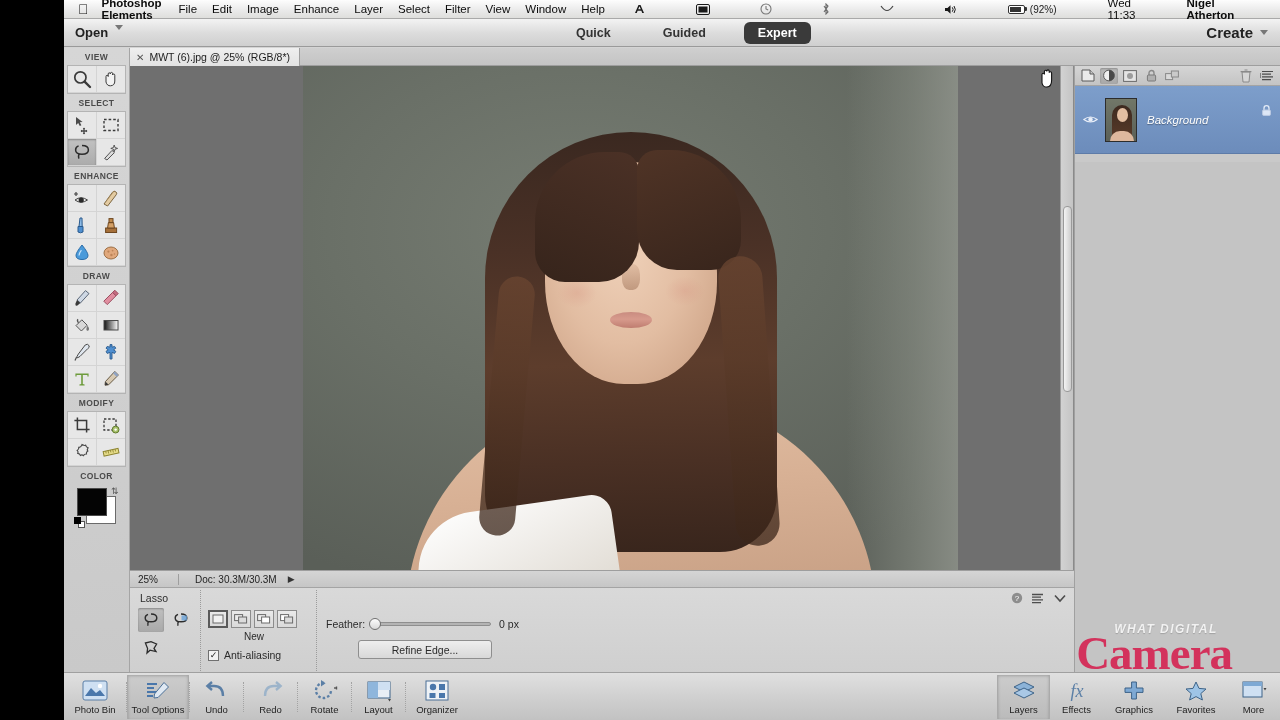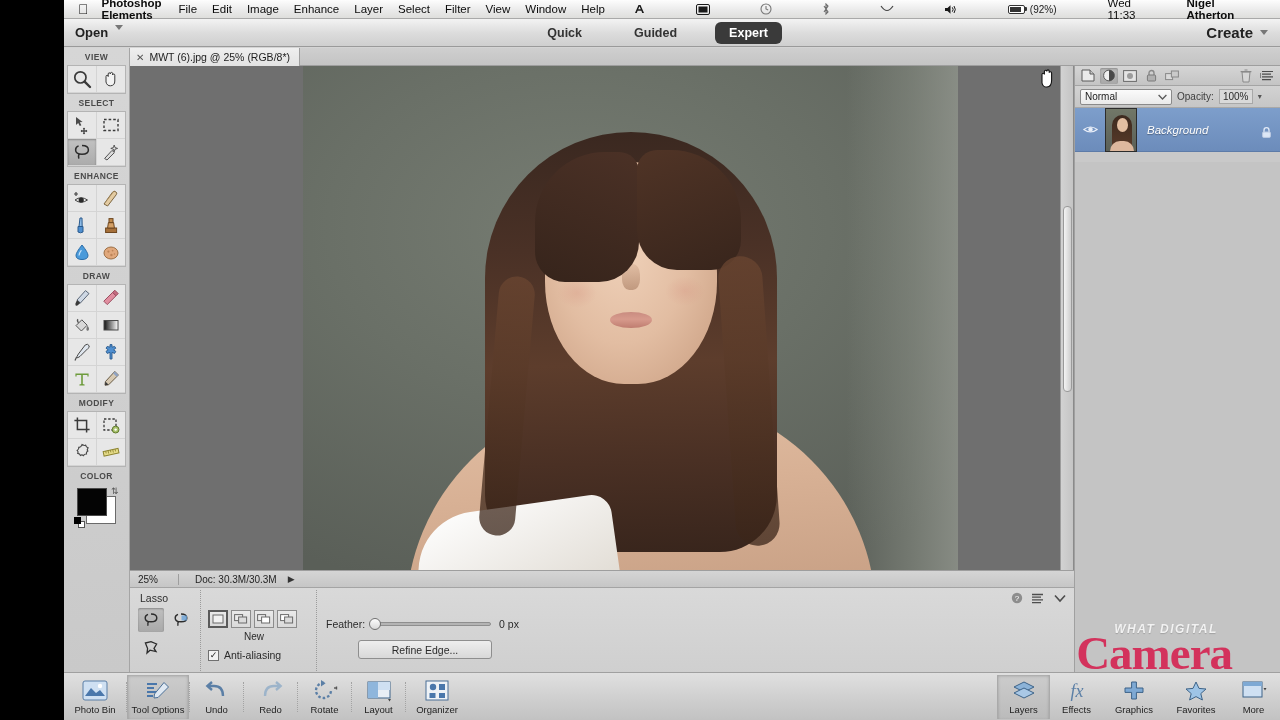--- a/index.html
+++ b/index.html
@@ -37,21 +37,21 @@
   
   .topbar {
     position: relative; height: 28px;
     background: linear-gradient(#f3f3f3, #dcdcdc 52%, #cfcfcf);
     border-bottom: 1px solid #9a9a9a;
     display: flex; align-items: center;
   }
   .openbtn { display: flex; align-items: flex-start; margin-left: 11px; font-size: 13px; font-weight: bold; color: #222; }
   .caret { width: 0; height: 0; border-left: 4px solid transparent; border-right: 4px solid transparent;
            border-top: 5px solid #777; margin-left: 7px; }
-  .modes { position: absolute; left: 0; right: 0; margin: auto; width: 220px; display: flex; justify-content: flex-end; gap: 8px; }
+  .modes { position: absolute; left: 0; right: 0; margin: auto; width: 220px; display: flex; justify-content: space-between; gap: 8px; }
   .mode { font-size: 12.5px; font-weight: bold; color: #333; padding: 4px 14px; border-radius: 3px; }
   .mode.sel { background: #3a3a3a; color: #fff; border-radius: 6px; }
   .modesep { width: 1px; background: #aaa; margin: 3px 4px; }
   .createbtn { margin-left: auto; margin-right: 12px; display: flex; align-items: center; font-size: 15px; font-weight: bold; color: #222; }
 
   
   .toolbox { position: absolute; left: 0; top: 29px; width: 66px; bottom: 48px;
              background: linear-gradient(#d6d6d6, #c9c9c9); border-right: 1px solid #a5a5a5; }
   .tb-head { text-align: center; font-size: 8.5px; letter-spacing: .4px; color: #4b4b4b; padding: 4px 0 3px; font-weight: bold; }
   .tb-grid { display: grid; grid-template-columns: 1fr 1fr; background: #e7e7e7;
@@ -182,21 +182,21 @@
   .lp-spacer { flex: 1; }
   .lp-blend { height: 22px; background: linear-gradient(#d2d2d2,#c6c6c6); border-bottom: 1px solid #a8a8a8;
               display: flex; align-items: center; padding: 0 5px; gap: 5px; }
   .blendsel { width: 92px; height: 16px; background: linear-gradient(#fbfbfb,#eaeaea); border: 1px solid #8a8a8a;
               border-radius: 2px; display: flex; align-items: center; padding: 0 4px; font-size: 10px; color: #1c1c1c; }
   .blendsel .ar { margin-left: auto; }
   .oplbl { font-size: 10px; color: #3e3e3e; }
   .opval { width: 34px; height: 15px; background: #d9d9d9; border: 1px solid #a8a8a8; font-size: 10px;
            display: flex; align-items: center; justify-content: center; color: #2a2a2a; }
   .opar { font-size: 8px; color: #555; }
-  .layerrow { height: 44px; background: linear-gradient(#7d9ecb,#6c8cbb); border-bottom: 1px solid #5d7ba8;
+  .layerrow { height: 68px; background: linear-gradient(#7d9ecb,#6c8cbb); border-bottom: 1px solid #5d7ba8;
               display: flex; align-items: center; padding: 0 6px; position: relative; }
   .eyebtn { width: 18px; display: flex; align-items: center; justify-content: center; }
   .lthumb { width: 32px; height: 44px; border: 1px solid #2c2c2c; background: #6c7269; overflow: hidden;
             position: relative; margin-left: 6px; }
   .lthumb .mini-bg { position: absolute; inset: 0; background: linear-gradient(#717768,#5b6058); }
   .lthumb .mini-hair { position: absolute; left: 6px; top: 6px; width: 20px; height: 36px; border-radius: 10px 10px 4px 4px;
                        background: linear-gradient(#3d2a1f,#5a3b2a); }
   .lthumb .mini-face { position: absolute; left: 11px; top: 9px; width: 11px; height: 14px; border-radius: 50%;
                        background: #e3bfa2; }
   .lthumb .mini-body { position: absolute; left: 4px; bottom: 0; width: 24px; height: 10px; border-radius: 12px 12px 0 0;
@@ -693,33 +693,20 @@
             </svg>
         </div>
         <div class="lpbtn">
           <svg width="14" height="11" viewBox="0 0 14 11">
               <path d="M2 1.5 H13 M2 4.2 H11 M2 6.9 H13 M2 9.6 H11" stroke="#4d4d4d" stroke-width="1.2"></path>
               <path d="M0 3 L0 8" stroke="#4d4d4d" stroke-width="1.2"></path>
             </svg>
         </div>
       </div>
 
-      <div class="lp-blend">
-        <div class="blendsel">
-          <span>Normal</span>
-          <span class="ar">
-            <svg width="9" height="6" viewBox="0 0 9 6">
-                <path d="M0.6 1 L4.5 5 L8.4 1" fill="none" stroke="#5a5a5a" stroke-width="1.3"></path>
-              </svg>
-          </span>
-        </div>
-        <span class="oplbl">Opacity:</span>
-        <span class="opval">100%</span>
-        <span class="opar">▾</span>
-      </div>
 
       <div class="layerrow">
         <span class="eyebtn">
           <svg width="15" height="11" viewBox="0 0 15 11">
               <path d="M0.8 5.5 Q7.5 0.6 14.2 5.5 Q7.5 10.4 0.8 5.5 Z" fill="none" stroke="#e8eef8" stroke-width="1.1"></path>
               <circle cx="7.5" cy="5.5" r="2.2" fill="#e8eef8"></circle>
             </svg>
         </span>
         <span class="lthumb">
           <span class="mini-bg"></span>

